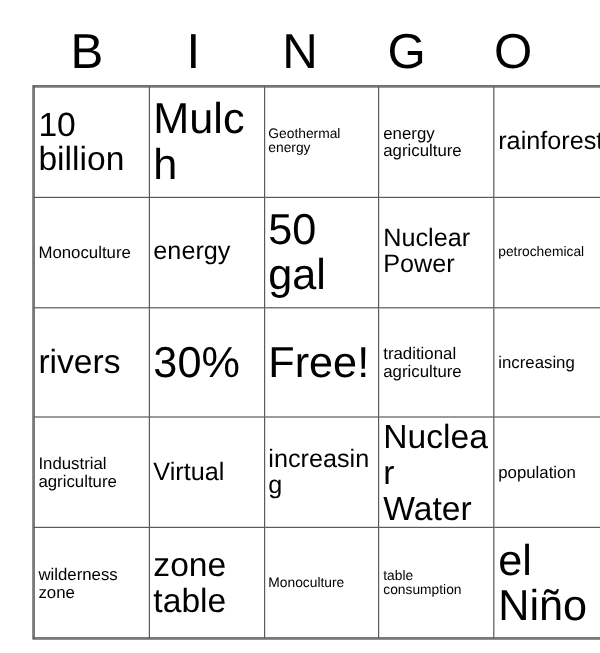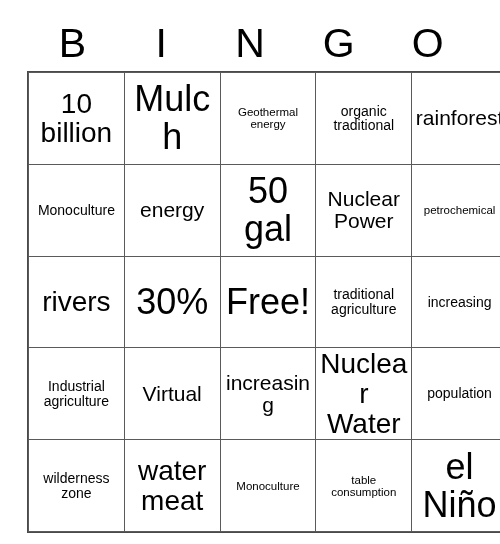--- a/index.html
+++ b/index.html
@@ -44,21 +44,20 @@
   .grid {
     width: 444px;
     border-collapse: collapse;
     table-layout: fixed;
   }
   .grid td {
     width: 88.8px;
     height: 88.8px;
     border: 1px solid #5a5a5a;
     padding: 1px 3px;
-    text-align: center;
     vertical-align: middle;
     color: #000;
     line-height: 1.06;
     word-wrap: break-word;
     overflow: hidden;
   }
   
   .grid {
     outline: 1px solid #4a4a4a;
   }
@@ -82,21 +81,21 @@
     <div class="header-cell">G</div>
     <div class="header-cell">O</div>
   </div>
 
   <table class="grid">
     <tbody>
       <tr>
         <td class="sz-lg">10 billion</td>
         <td class="sz-xl">Mulch</td>
         <td class="sz-xs">Geothermal energy</td>
-        <td class="sz-sm">organic traditional</td>
+        <td class="sz-sm">energy agriculture</td>
         <td class="sz-md">rainforest</td>
       </tr>
       <tr>
         <td class="sz-sm">Monoculture</td>
         <td class="sz-md">energy</td>
         <td class="sz-xl">50 gal</td>
         <td class="sz-md">Nuclear Power</td>
         <td class="sz-xs">petrochemical</td>
       </tr>
       <tr>
@@ -108,21 +107,21 @@
       </tr>
       <tr>
         <td class="sz-sm">Industrial agriculture</td>
         <td class="sz-md">Virtual</td>
         <td class="sz-md">increasing</td>
         <td class="sz-lg">Nuclear Water</td>
         <td class="sz-sm">population</td>
       </tr>
       <tr>
         <td class="sz-sm">wilderness zone</td>
-        <td class="sz-lg">water meat</td>
+        <td class="sz-lg">zone table</td>
         <td class="sz-xs">Monoculture</td>
         <td class="sz-xs">table consumption</td>
         <td class="sz-xl">el Niño</td>
       </tr>
     </tbody>
   </table>
 
 </div>
 
 </body></html>

